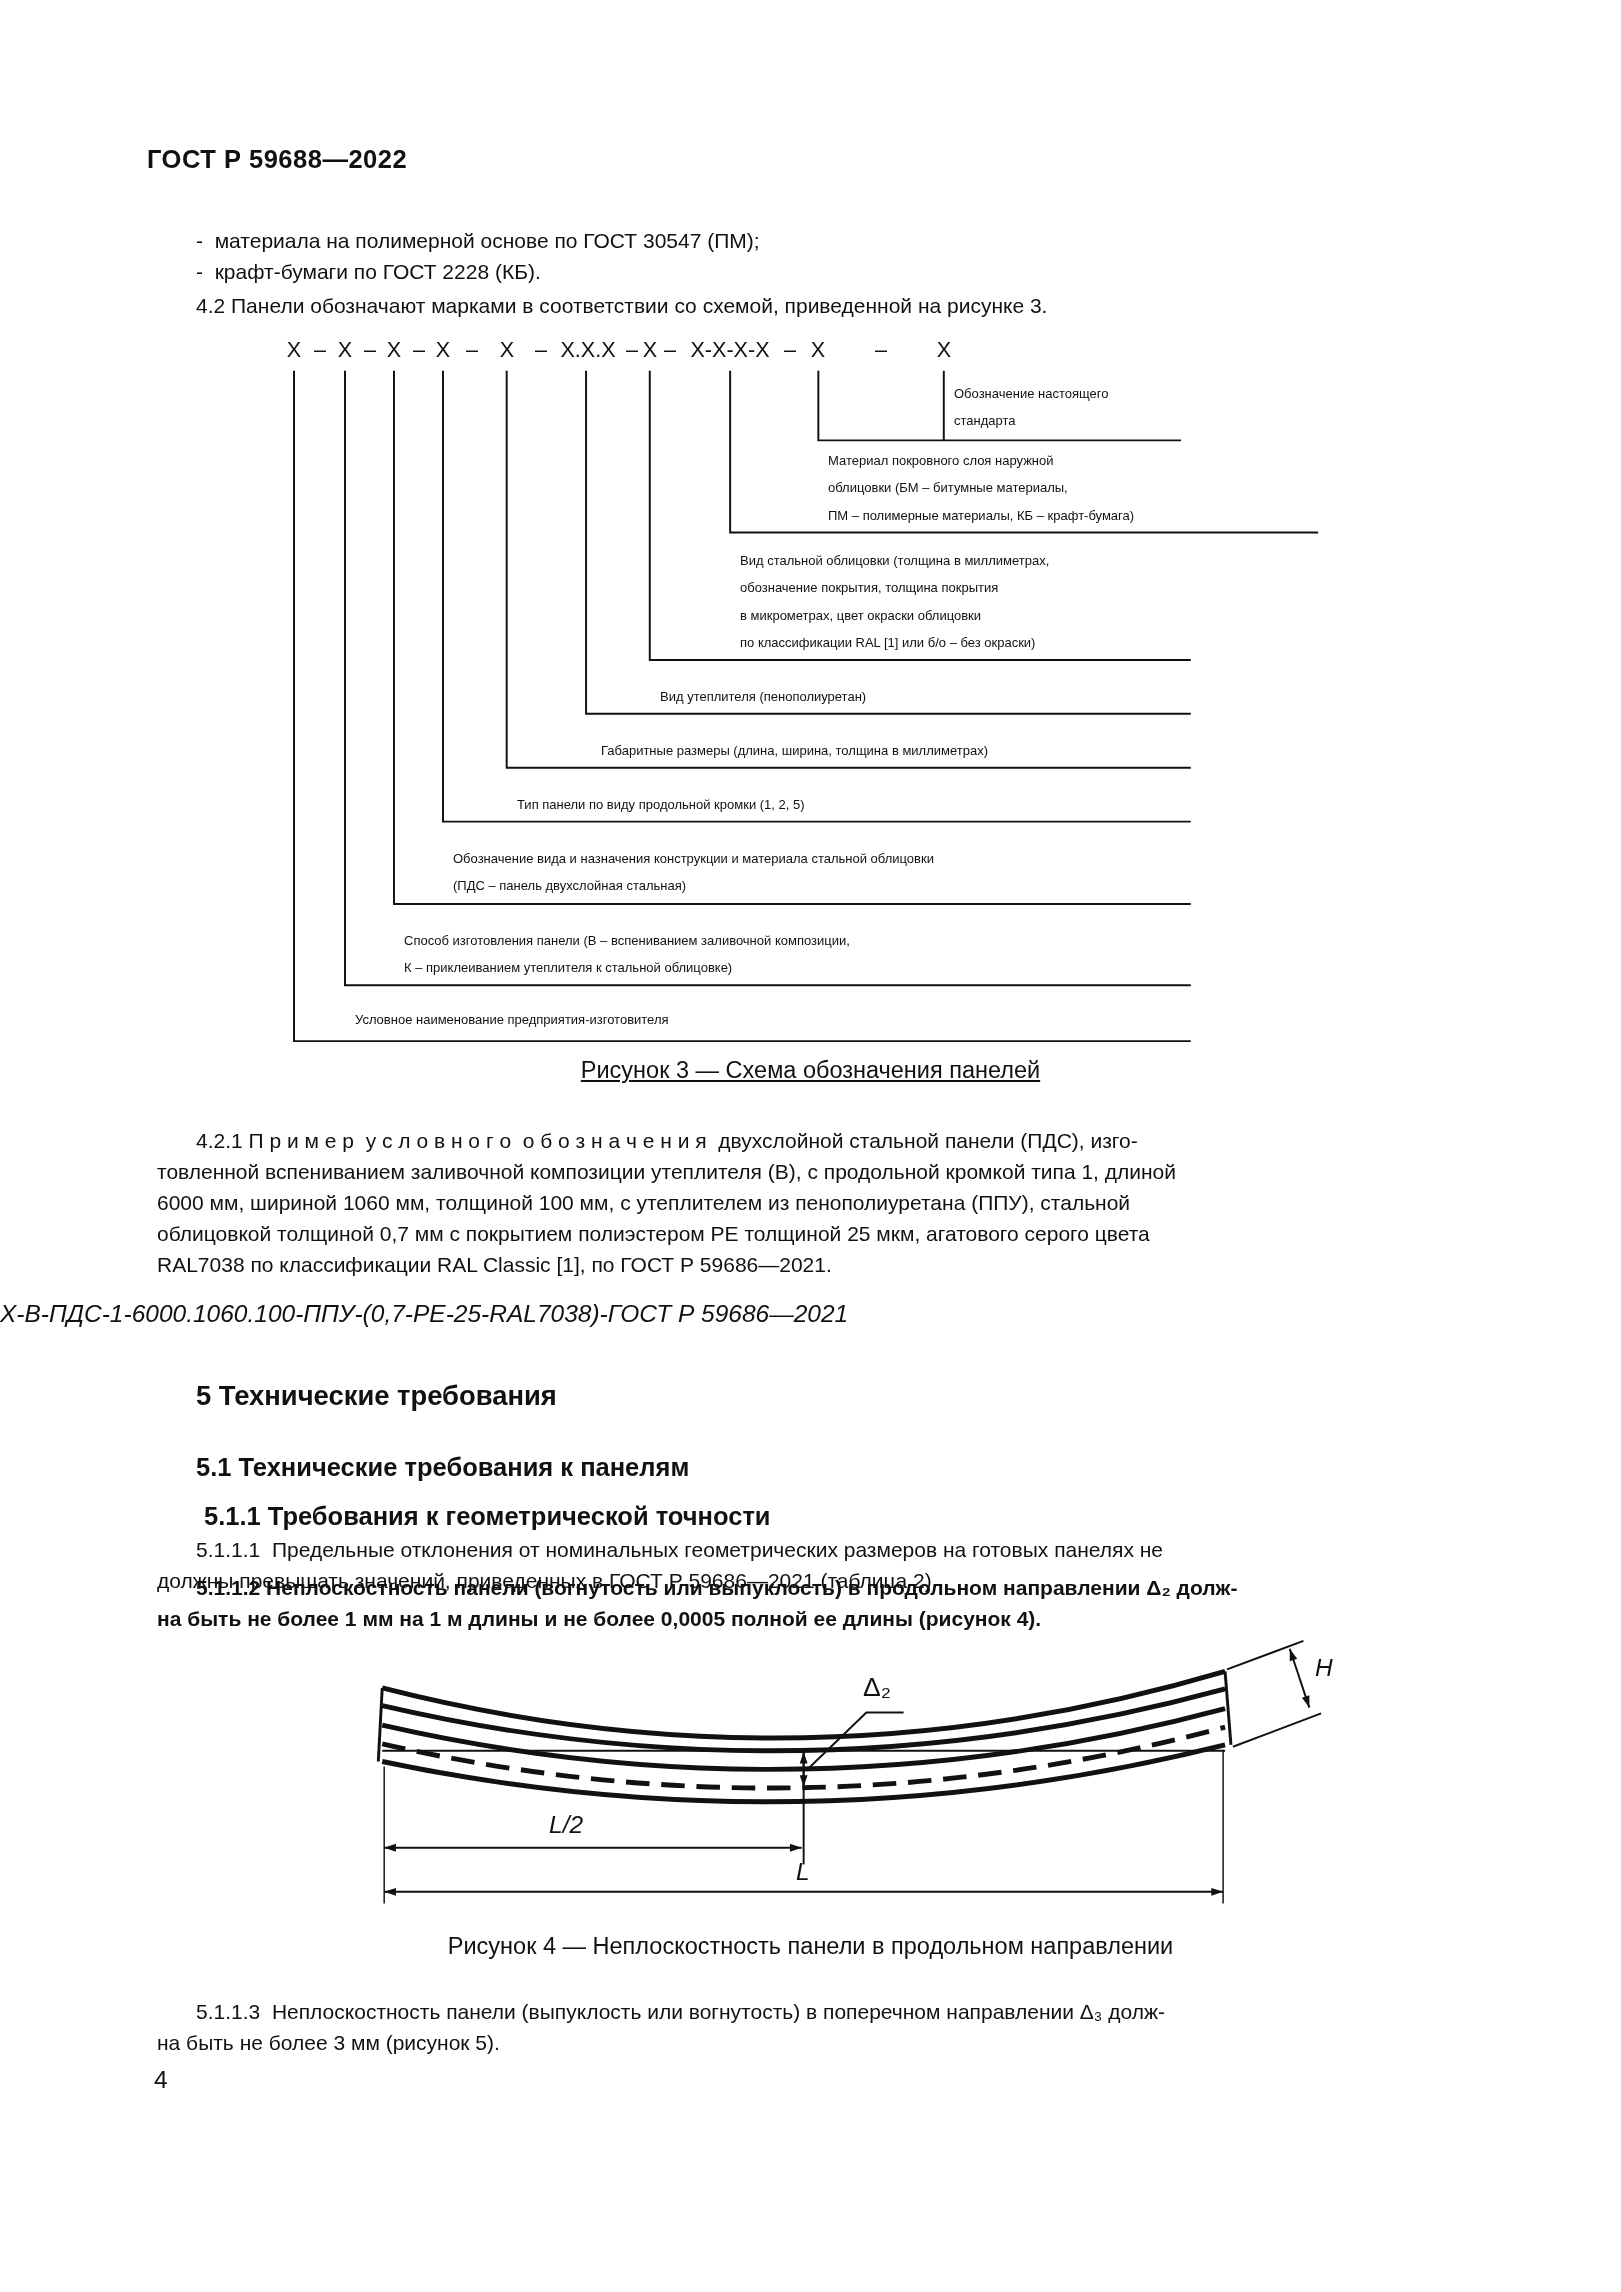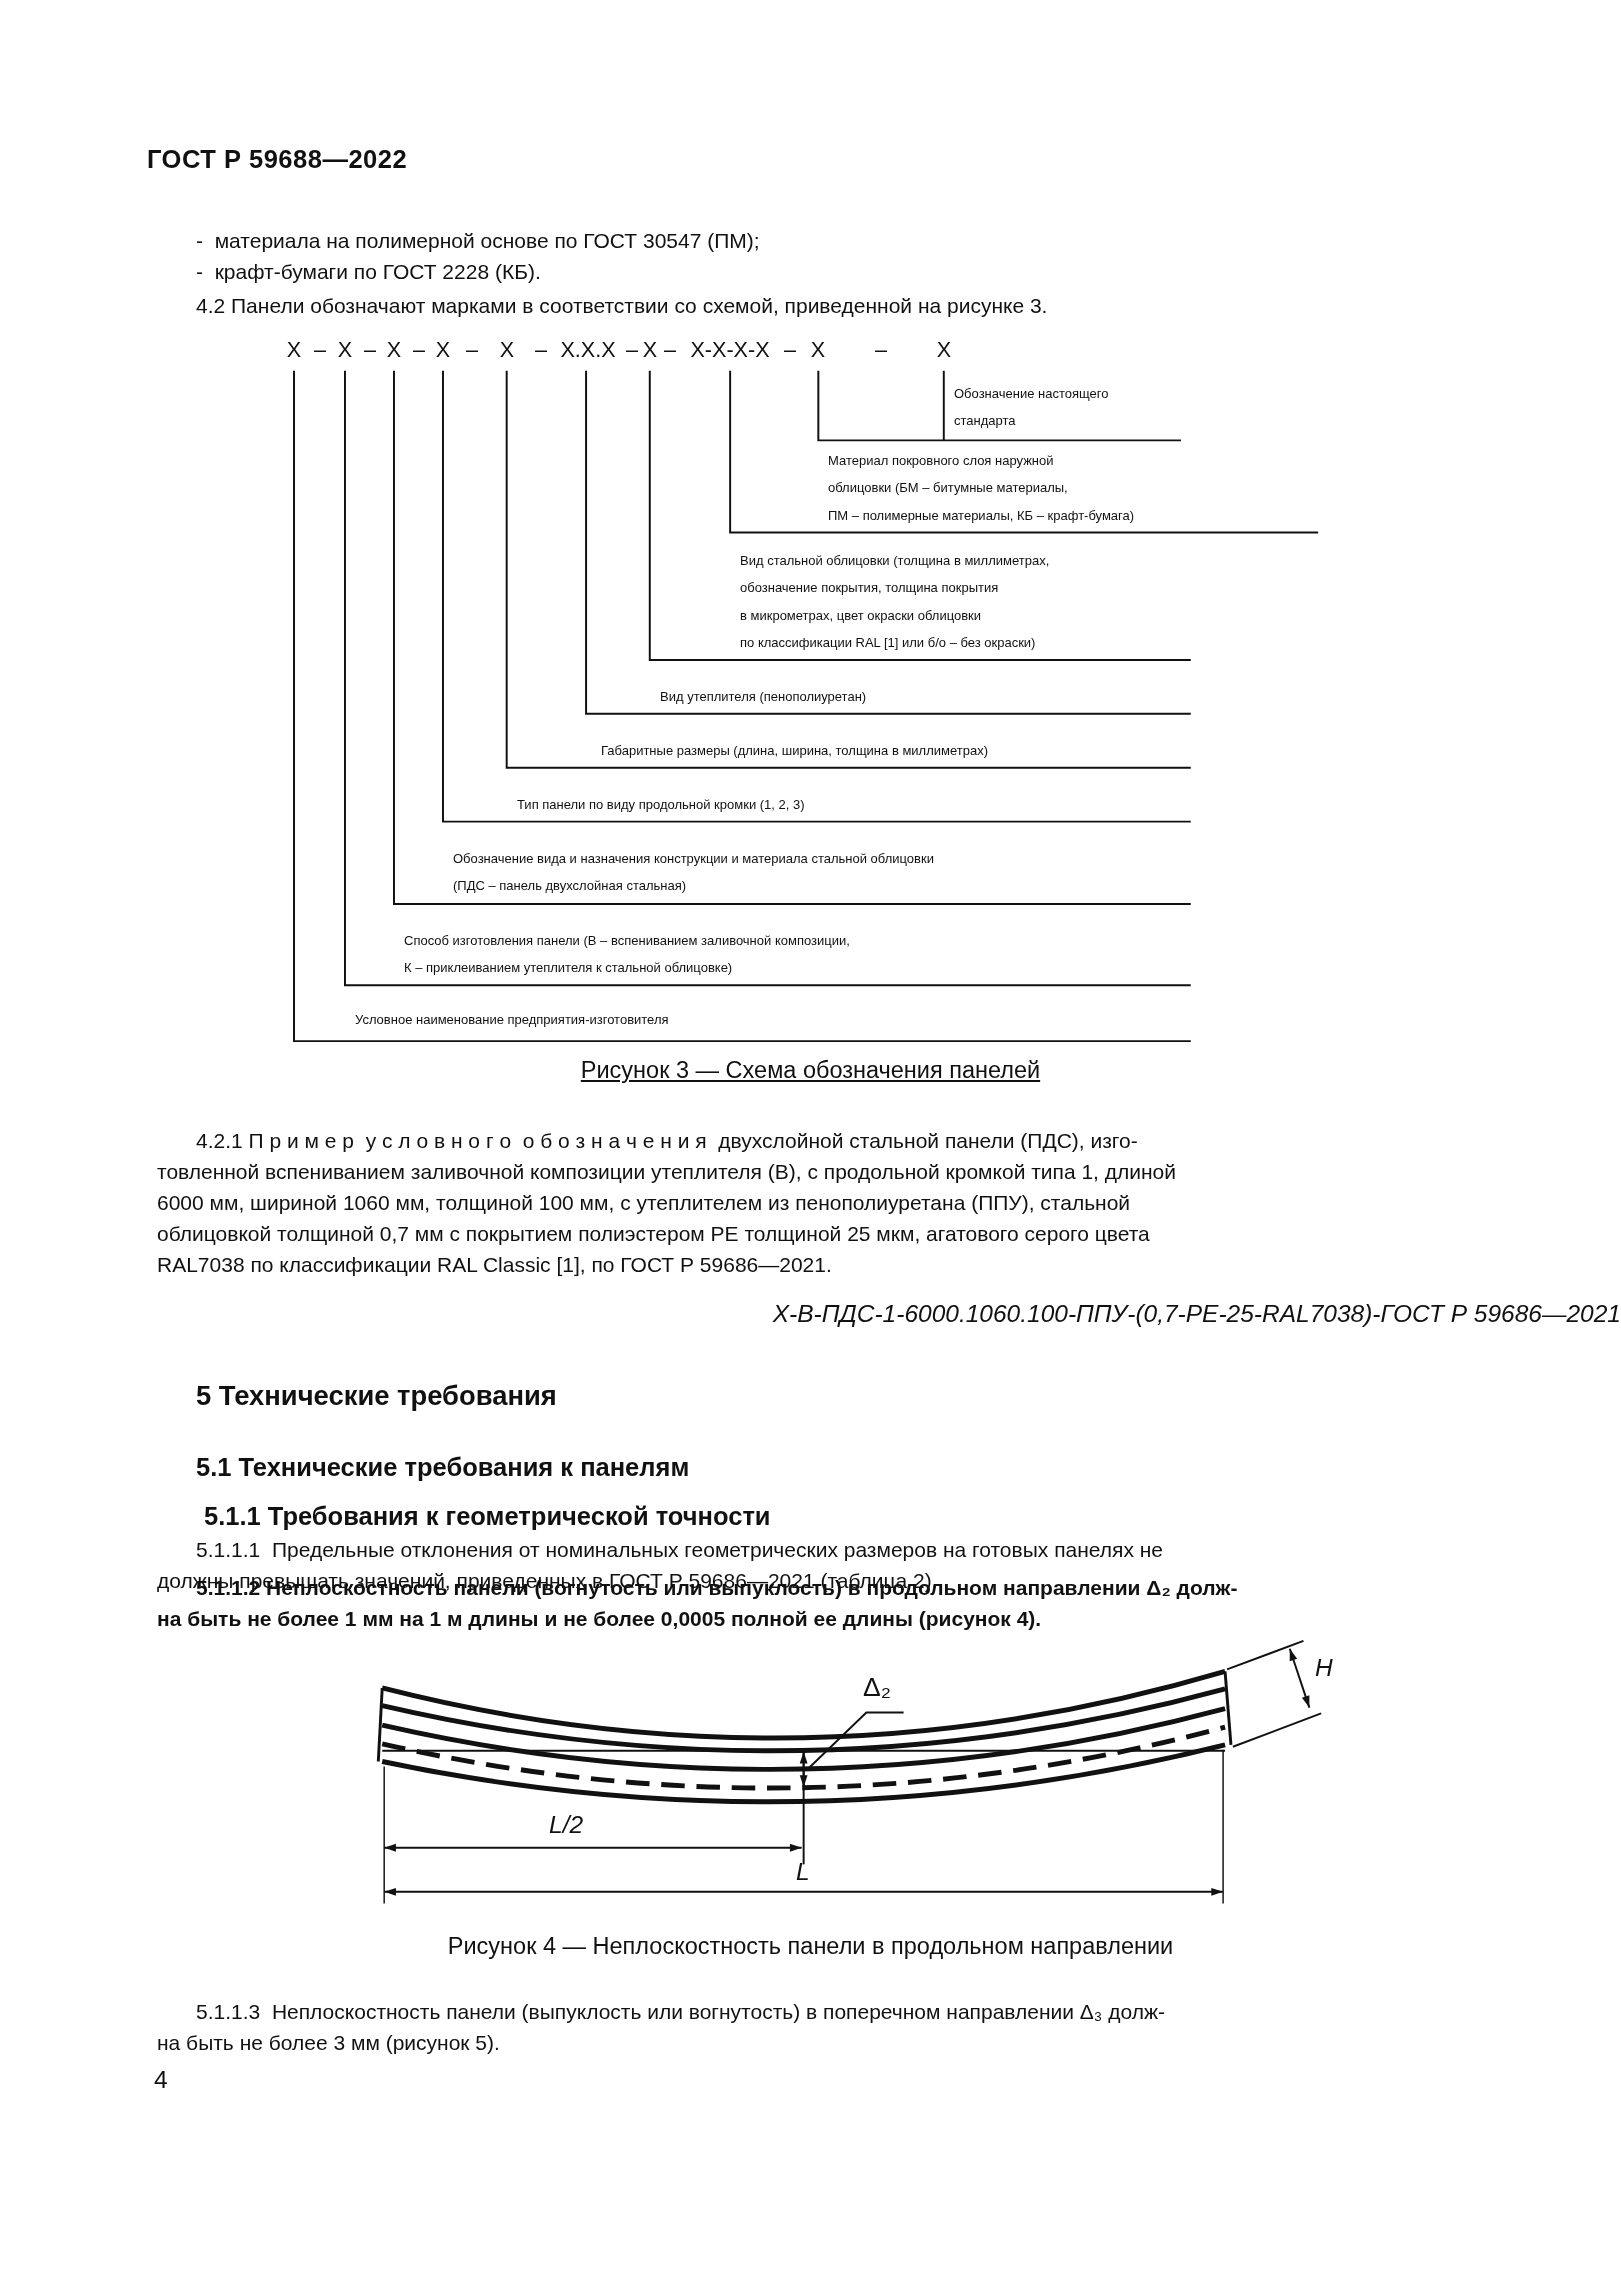--- a/index.html
+++ b/index.html
@@ -14,21 +14,21 @@
   .ml{white-space:pre-wrap;}
   .body-text{font-size:21px;line-height:31px;}
   .indent{text-indent:39px;}
   .doc-header{font-size:25.5px;font-weight:bold;letter-spacing:0.5px;}
   .h-big{font-size:27.4px;font-weight:bold;}
   .h-sub{font-size:25.5px;font-weight:bold;}
   .scheme-label{font-size:13px;line-height:27.4px;white-space:pre-wrap;}
   .x-group{font-size:21.6px;transform:translateX(-50%);}
   .x-dash{font-size:21.6px;transform:translateX(-50%);}
   .caption{left:0;width:1621px;text-align:center;font-size:23.5px;}
-  .designation{left:0;width:1621px;text-align:right;font-size:24.5px;font-style:italic;}
+  .designation{left:0;width:1621px;text-align:left;font-size:24.5px;font-style:italic;}
   .fig-lab{font-style:italic;font-size:24.5px;}
   .page-num{font-size:24.5px;}
   svg{position:absolute;left:0;top:0;}
 </style>
 </head>
 <body>
 
 <svg width="1621" height="2293" viewBox="0 0 1654 2339">
   <defs>
     <marker id="arr" markerUnits="userSpaceOnUse" markerWidth="14" markerHeight="10" refX="13" refY="5" orient="auto-start-reverse">
@@ -115,21 +115,21 @@
 стандарта</div>
 <div class="abs scheme-label ml" style="left:828px;top:447px;">Материал покровного слоя наружной
 облицовки (БМ – битумные материалы,
 ПМ – полимерные материалы, КБ – крафт-бумага)</div>
 <div class="abs scheme-label ml" style="left:740px;top:547px;">Вид стальной облицовки (толщина в миллиметрах,
 обозначение покрытия, толщина покрытия
 в микрометрах, цвет окраски облицовки
 по классификации RAL [1] или б/о – без окраски)</div>
 <div class="abs scheme-label ml" style="left:660px;top:683px;">Вид утеплителя (пенополиуретан)</div>
 <div class="abs scheme-label ml" style="left:601px;top:737px;">Габаритные размеры (длина, ширина, толщина в миллиметрах)</div>
-<div class="abs scheme-label ml" style="left:517px;top:791px;">Тип панели по виду продольной кромки (1, 2, 3)</div>
+<div class="abs scheme-label ml" style="left:517px;top:791px;">Тип панели по виду продольной кромки (1, 2, 5)</div>
 <div class="abs scheme-label ml" style="left:453px;top:845px;">Обозначение вида и назначения конструкции и материала стальной облицовки
 (ПДС – панель двухслойная стальная)</div>
 <div class="abs scheme-label ml" style="left:404px;top:927px;">Способ изготовления панели (В – вспениванием заливочной композиции,
 К – приклеиванием утеплителя к стальной облицовке)</div>
 <div class="abs scheme-label ml" style="left:355px;top:1006px;">Условное наименование предприятия-изготовителя</div>
 
 <div class="abs caption" style="top:1057px;text-decoration:underline;">Рисунок 3 — Схема обозначения панелей</div>
 
 <div class="abs body-text ml indent" style="left:157px;top:1125px;width:1338px;">4.2.1 П р и м е р  у с л о в н о г о  о б о з н а ч е н и я  двухслойной стальной панели (ПДС), изго-
 товленной вспениванием заливочной композиции утеплителя (В), с продольной кромкой типа 1, длиной

